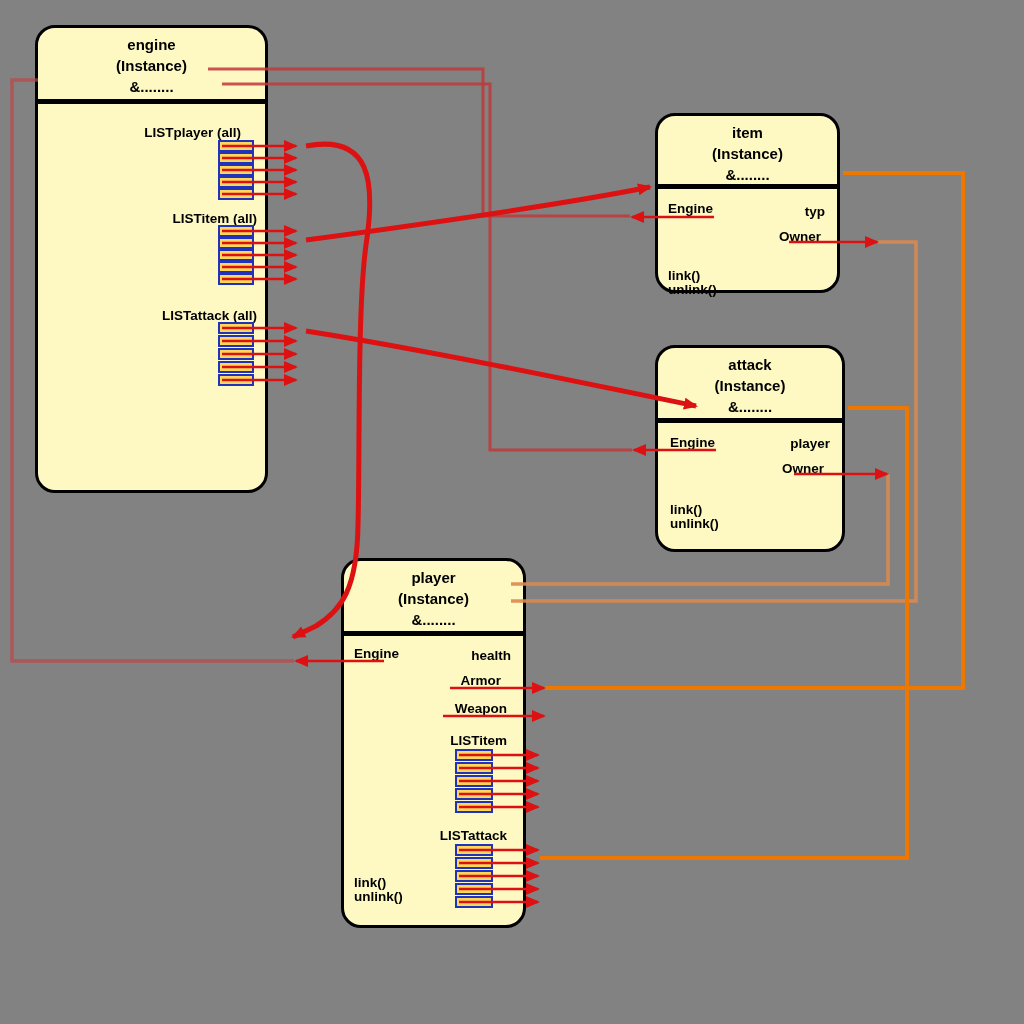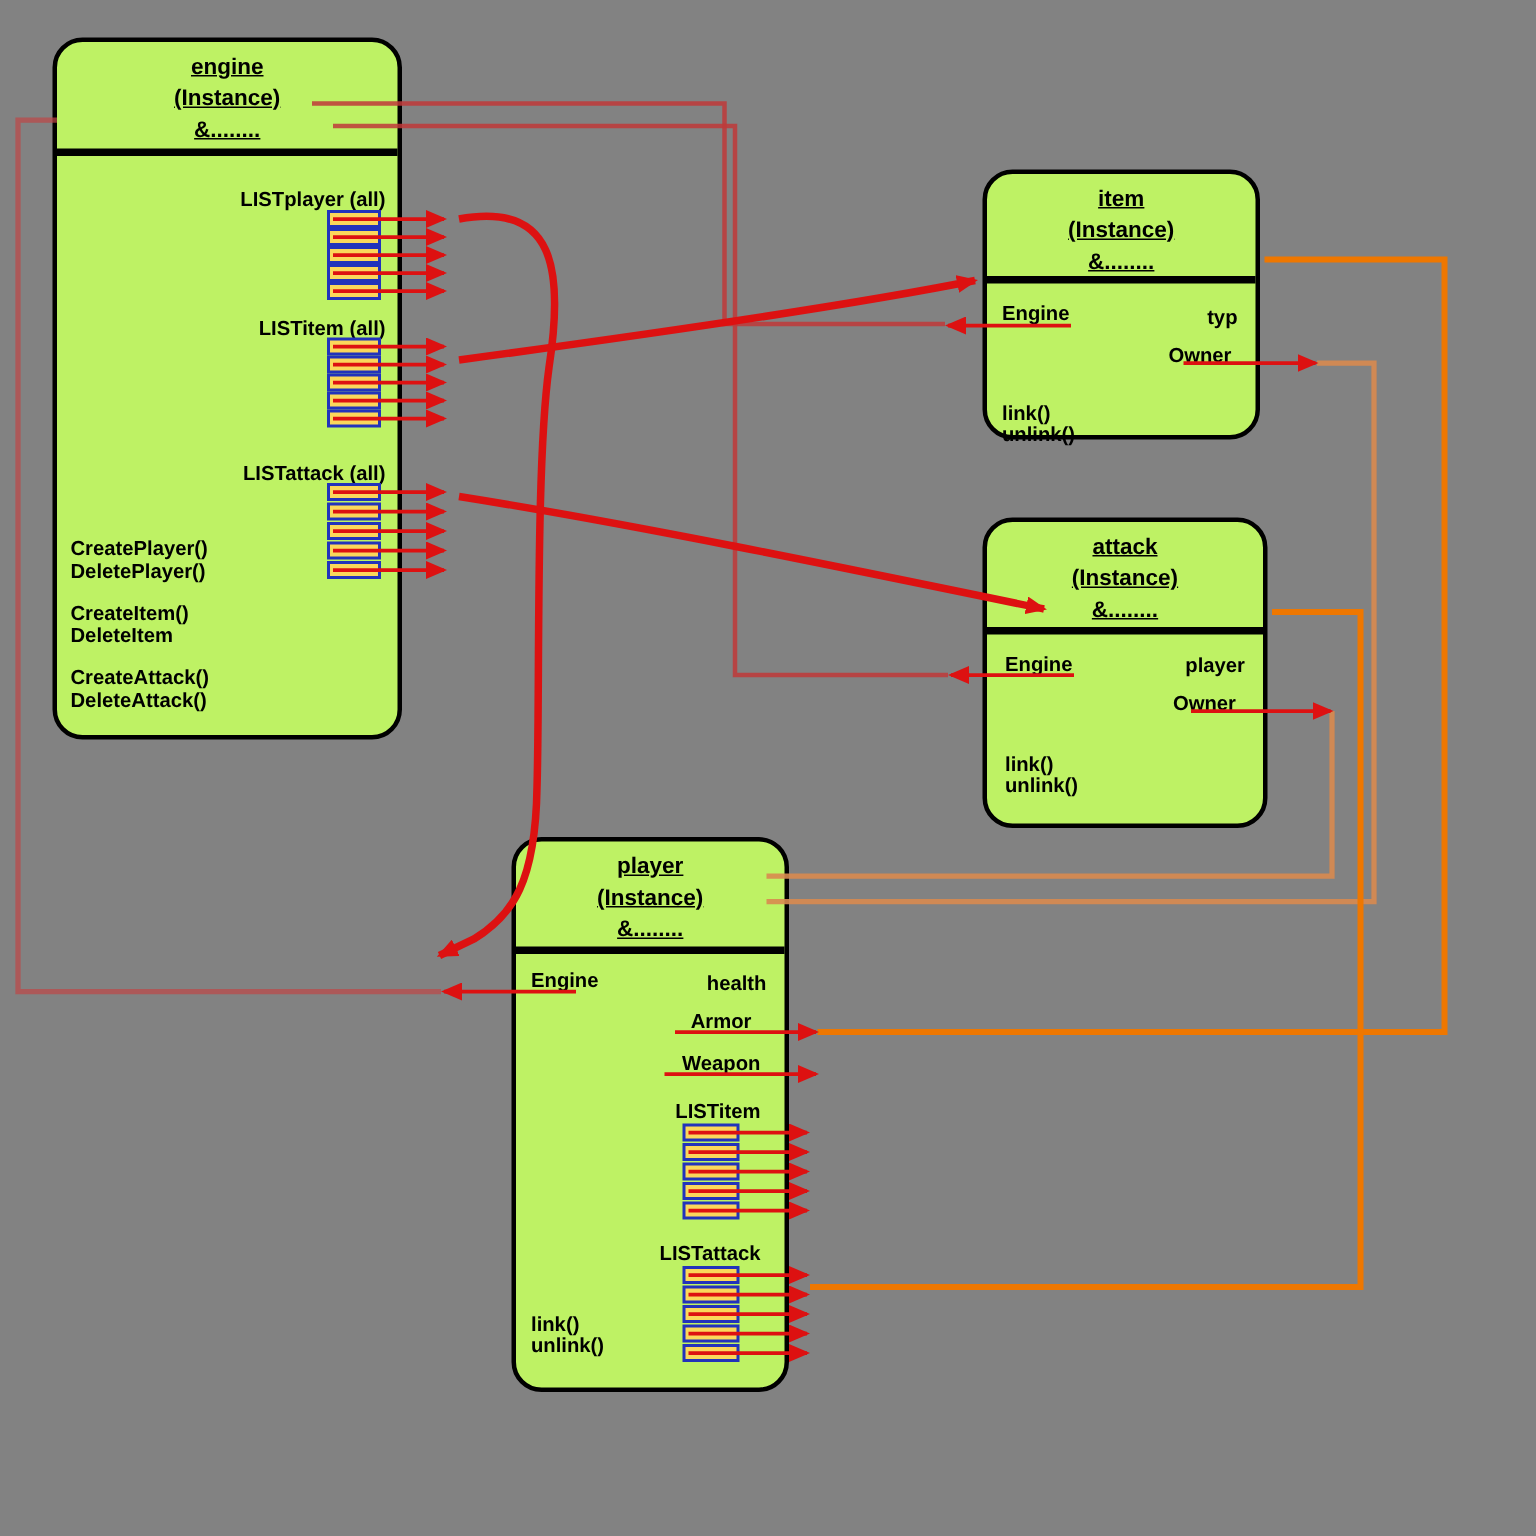--- a/index.html
+++ b/index.html
@@ -7,60 +7,45 @@
   body {
     background:#828282;
     position:relative;
     font-family:"Liberation Sans", sans-serif;
     font-weight:bold;
     color:#000;
     overflow:hidden;
   }
   .box {
     position:absolute;
-    background:#bef264;
+    background:#fef9c3;
     border:3px solid #000;
     border-radius:20px;
-    text-decoration:underline;
   }
   .box-title { text-align:center; padding-top:6px; font-size:15px; line-height:21px; }
   .divider { position:absolute; left:0; right:0; height:5px; background:#000; }
   .lbl { position:absolute; font-size:13.5px; white-space:nowrap; }
   .methods { position:absolute; font-size:13.5px; }
   .mgroup { margin-bottom:13px; }
   .mgroup div { line-height:15px; }
   svg.connectors { position:absolute; left:0; top:0; width:1024px; height:1024px; pointer-events:none; }
 </style>
 </head>
 <body>
 
 <div class="box" style="left:35px; top:25px; width:233px; height:468px;">
   <div class="box-title">
     <div>engine</div>
     <div>(Instance)</div>
     <div>&amp;........</div>
   </div>
   <div class="divider" style="top:71px;"></div>
-  <div class="lbl" style="right:8px; top:97px;">LISTplayer (all)</div>
+  <div class="lbl" style="right:24px; top:97px;">LISTplayer (all)</div>
   <div class="lbl" style="right:8px; top:183px;">LISTitem (all)</div>
   <div class="lbl" style="right:8px; top:280px;">LISTattack (all)</div>
-  <div class="methods" style="left:9px; top:330px;">
-    <div class="mgroup">
-      <div>CreatePlayer()</div>
-      <div>DeletePlayer()</div>
-    </div>
-    <div class="mgroup">
-      <div>CreateItem()</div>
-      <div>DeleteItem</div>
-    </div>
-    <div class="mgroup">
-      <div>CreateAttack()</div>
-      <div>DeleteAttack()</div>
-    </div>
-  </div>
 </div>
 
 <div class="box" style="left:655px; top:113px; width:185px; height:180px;">
   <div class="box-title">
     <div>item</div>
     <div>(Instance)</div>
     <div>&amp;........</div>
   </div>
   <div class="divider" style="top:68px;"></div>
   <div class="lbl" style="left:10px; top:85px;">Engine</div>

